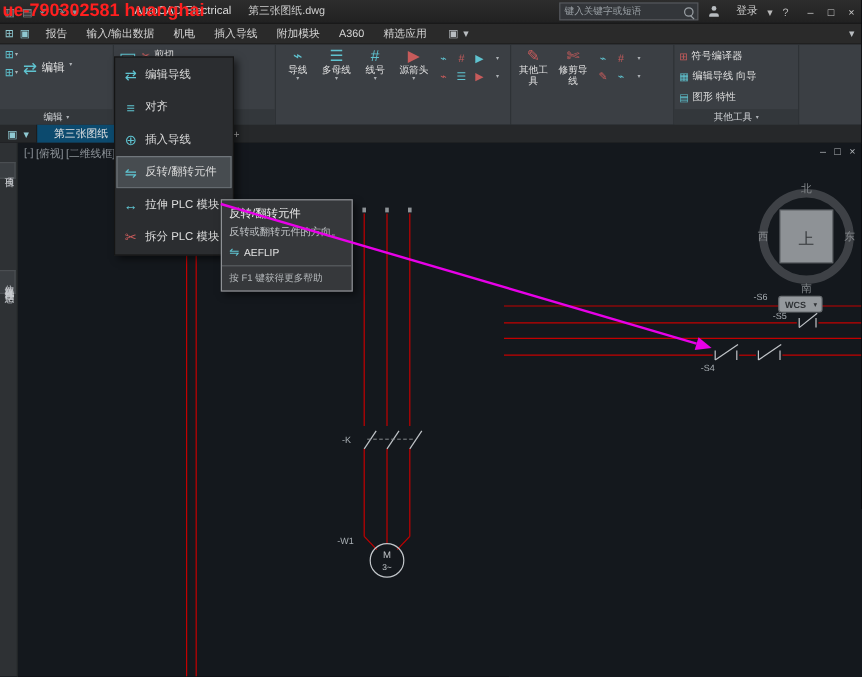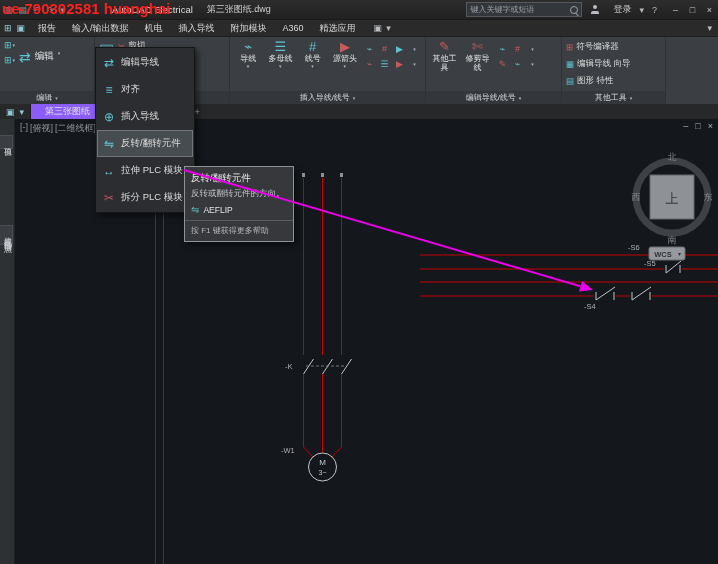--- a/index.html
+++ b/index.html
@@ -60,21 +60,21 @@
   .vbtn .ic{font-size:13px;line-height:13px;}
   .tool-grid{display:grid;grid-template-columns:repeat(4,13px);grid-auto-rows:13px;gap:2px;margin-top:2px;font-size:9px;}
   .tool-grid.g3{grid-template-columns:repeat(3,13px);}
   .tool-grid span{display:flex;align-items:center;justify-content:center;}
   .other-col{display:flex;flex-direction:column;gap:5px;font-size:8.5px;color:#dedede;padding-top:2px;}
 
   
   .doc-tabs{position:absolute;top:104px;left:0;right:0;height:15px;background:#26282a;display:flex;align-items:center;
             font-size:9px;color:#c9c9c9;border-bottom:1px solid #101315;}
   .dt-icons{display:flex;gap:5px;padding:0 6px;color:#8fc9d2;}
-  .dtab{background:#8b5cf6;height:15px;display:flex;align-items:center;padding:0 14px;color:#e4e4e4;
+  .dtab{background:#0c4a6e;height:15px;display:flex;align-items:center;padding:0 14px;color:#e4e4e4;
         border-left:1px solid #1d1d1d;border-right:1px solid #1d1d1d;}
   .dt-add{margin-left:85px;color:#c9c9c9;width:14px;text-align:center;}
 
   
   .canvas{position:absolute;top:119px;left:0;right:0;bottom:0;background:#14181d;}
   .canvas svg{display:block;position:absolute;inset:0;}
   .left-strip{position:absolute;left:0;top:0;bottom:0;width:14px;background:#2e3134;border-right:1px solid #222527;z-index:5;}
   .vtab{position:absolute;left:0;width:13px;background:#3a3e42;border:1px solid #4a4e52;border-left:none;
         color:#c9ccd0;font-size:8px;writing-mode:vertical-rl;text-orientation:upright;padding:5px 0;
         display:flex;justify-content:center;letter-spacing:1px;box-sizing:border-box;}
@@ -229,48 +229,40 @@
           <span class="ic">⌁</span>
           <span class="ic red">#</span>
           <span class="ic">▶</span>
           <span class="caret">▾</span>
           <span class="ic red">⌁</span>
           <span class="ic">☰</span>
           <span class="ic red">▶</span>
           <span class="caret">▾</span>
         </div>
       </div>
-      <div class="p-label">
-        <span>插入导线/线号</span>
-        <span class="caret">▾</span>
-      </div>
     </div>
 
     <div class="panel editw">
       <div class="p-body">
         <div class="vbtn">
           <span class="ic red">✎</span>
           <span>其他工具</span>
         </div>
         <div class="vbtn">
           <span class="ic red">✄</span>
           <span>修剪导线</span>
         </div>
         <div class="tool-grid g3">
           <span class="ic">⌁</span>
           <span class="ic red">#</span>
           <span class="caret">▾</span>
           <span class="ic red">✎</span>
           <span class="ic">⌁</span>
           <span class="caret">▾</span>
         </div>
-      </div>
-      <div class="p-label">
-        <span>编辑导线/线号</span>
-        <span class="caret">▾</span>
       </div>
     </div>
 
     <div class="panel other">
       <div class="p-body" style="padding-top:2px;">
         <div class="other-col">
           <div class="hrow">
             <span class="ic red">⊞</span>
             <span>符号编译器</span>
           </div>

